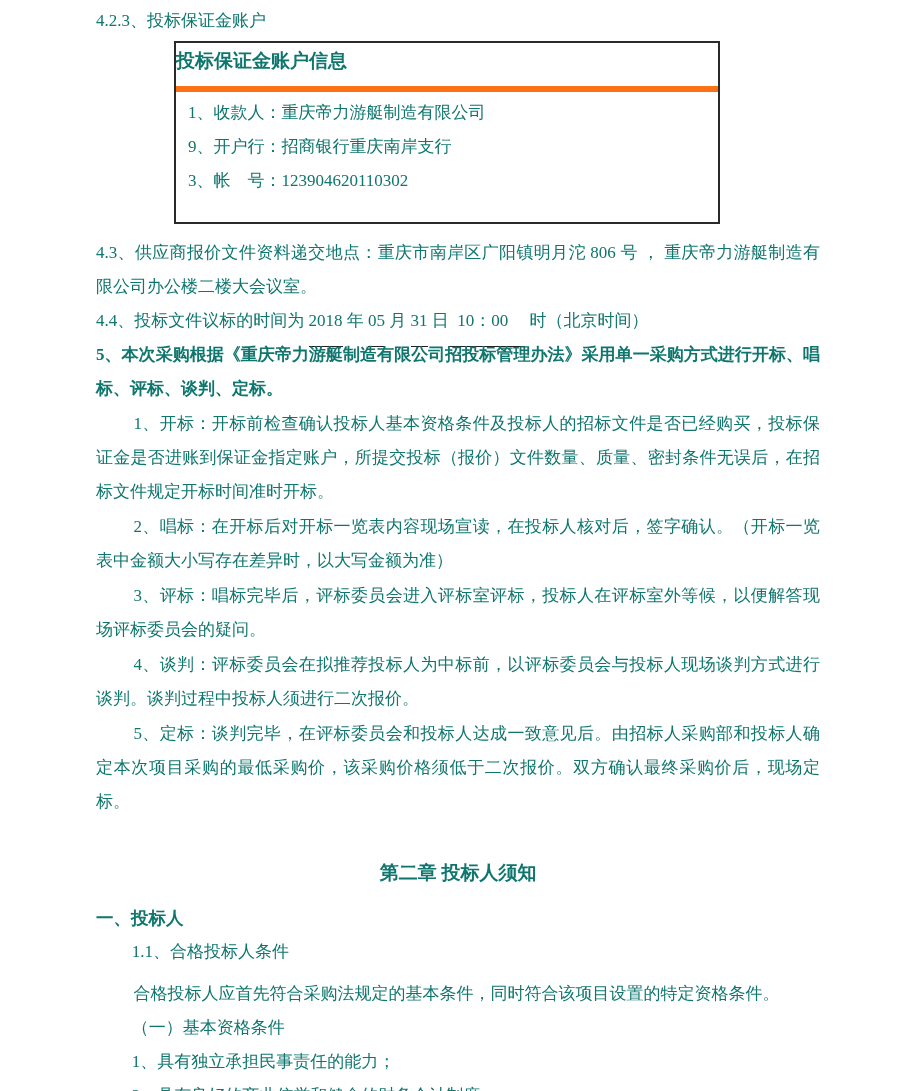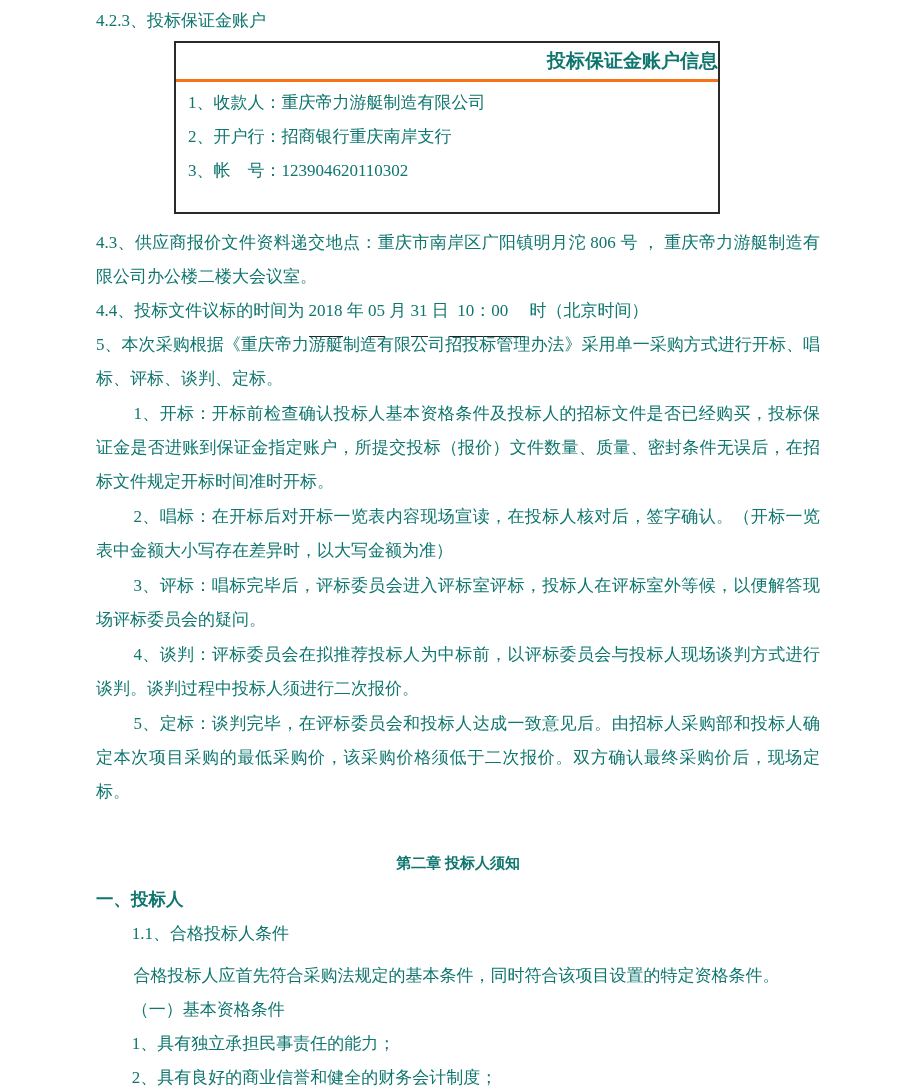--- a/index.html
+++ b/index.html
@@ -19,80 +19,79 @@
     font-size: 17px;
     overflow: hidden;
   }
   p { margin: 0; }
   .body-line {
     line-height: 34px;
     text-align: justify;
   }
   .indent2 { text-indent: 2.2em; }
   .ml2 { margin-left: 2.1em; }
-  .bold { font-weight: normal; }
+  .bold { font-weight: bold; }
 
   
   .deposit-table {
     box-sizing: border-box;
     width: 546px;
     margin: 3px 0 12px 78px;
     border: 2px solid #2a2a2a;
   }
   .deposit-table .tbl-header {
-    text-align: right;
+    text-align: left;
     font-weight: bold;
     font-size: 19px;
     line-height: 34px;
-    padding: 1px 0 1px 0;
-    border-bottom: 3px solid #f97316;
+    padding: 1px 0 8px 0;
+    border-bottom: 6px solid #f97316;
   }
   .deposit-table .tbl-body {
     padding: 4px 10px 24px 12px;
   }
   .deposit-table .tbl-row {
     line-height: 34px;
   }
 
   
   .u {
     border-bottom: 1px solid #222;
     padding-bottom: 16px;
   }
   .u-pre { white-space: pre; }
 
   .chapter-heading {
     margin-top: 34px;
     text-align: center;
     font-weight: bold;
-    font-size: 15px;
+    font-size: 19px;
     line-height: 40px;
   }
   .sec1-heading {
     font-weight: bold;
     font-size: 17.5px;
     line-height: 34px;
-    margin-top: 0;
-    font-family: Liberation Mono, monospace;
+    margin-top: 8px;
   }
   .intro-extra { margin-top: 8px; }
   .step { margin: 1px 0; }
 </style>
 </head>
 <body>
 
 <div class="page">
 
   <p class="body-line">4.2.3、投标保证金账户</p>
 
   <div class="deposit-table">
     <div class="tbl-header">投标保证金账户信息</div>
     <div class="tbl-body">
       <div class="tbl-row">1、收款人：重庆帝力游艇制造有限公司</div>
-      <div class="tbl-row">2、开户行：招商银行重庆南岸支行</div>
+      <div class="tbl-row">9、开户行：招商银行重庆南岸支行</div>
       <div class="tbl-row">3、帐　号：123904620110302</div>
     </div>
   </div>
 
   <p class="body-line">4.3、供应商报价文件资料递交地点：重庆市南岸区广阳镇明月沱 806 号 ， 重庆帝力游艇制造有限公司办公楼二楼大会议室。</p>
 
   <p class="body-line"><span>4.4、投标文件议标的时间为 </span><span class="u">2018</span><span> 年 </span><span class="u">05</span><span> 月 </span><span class="u">31</span><span> 日</span><span class="u u-pre">  10：00    </span><span> 时（北京时间）</span></p>
 
   <p class="body-line bold">5、本次采购根据《重庆帝力游艇制造有限公司招投标管理办法》采用单一采购方式进行开标、唱标、评标、谈判、定标。</p>
 

